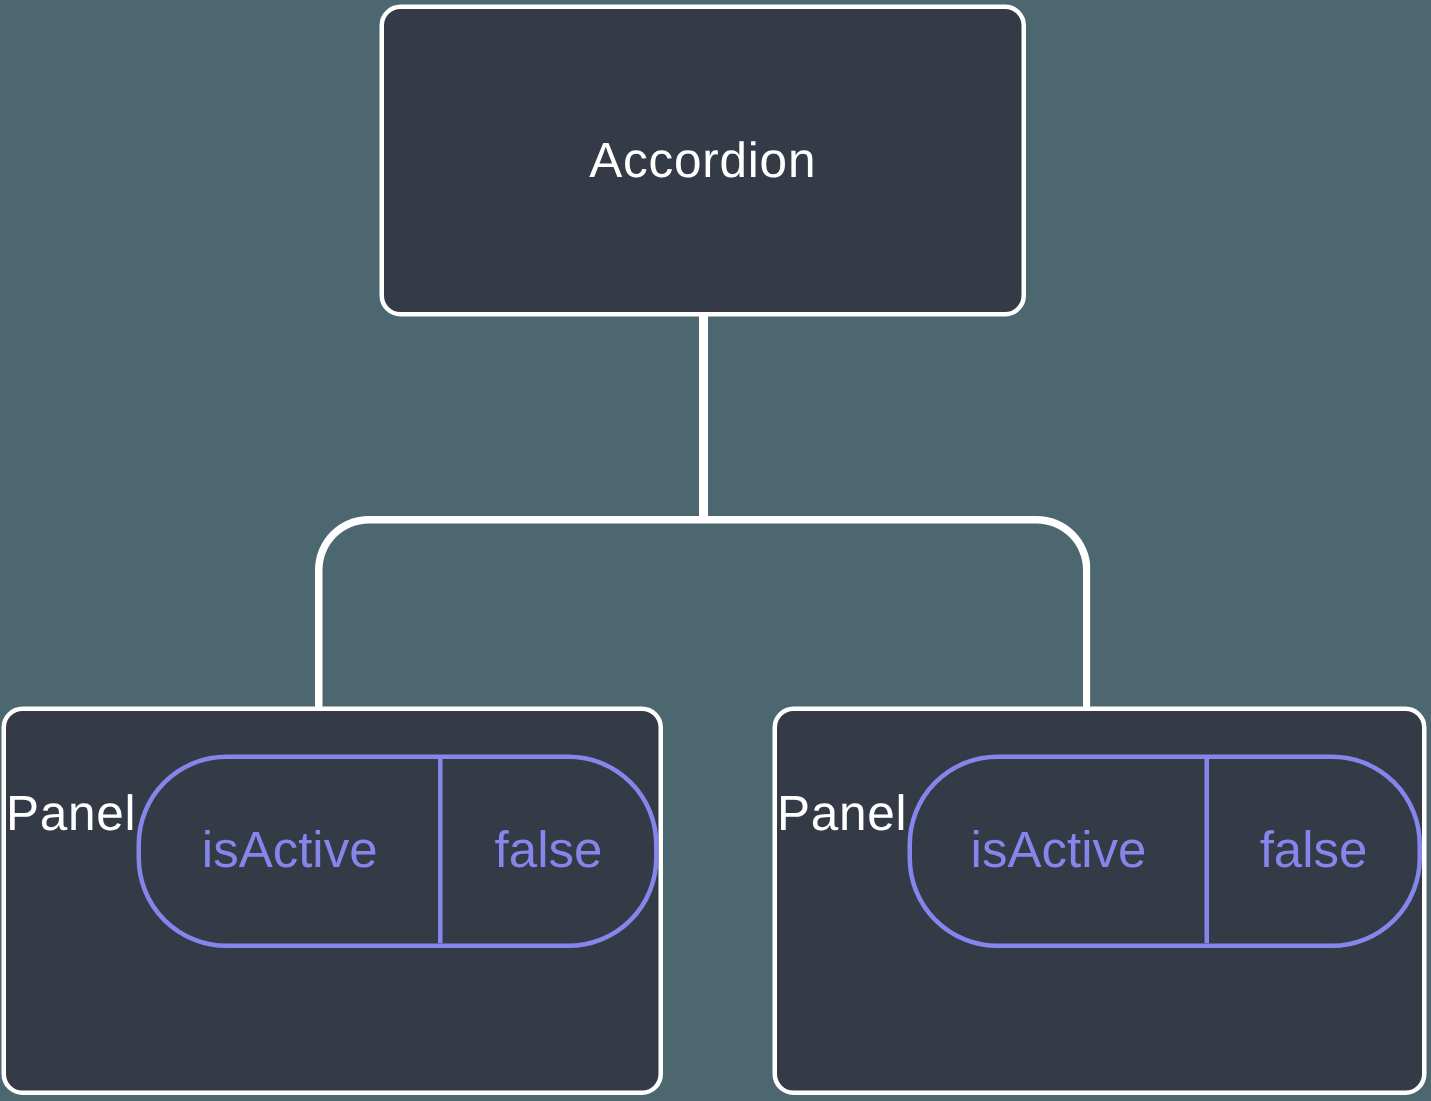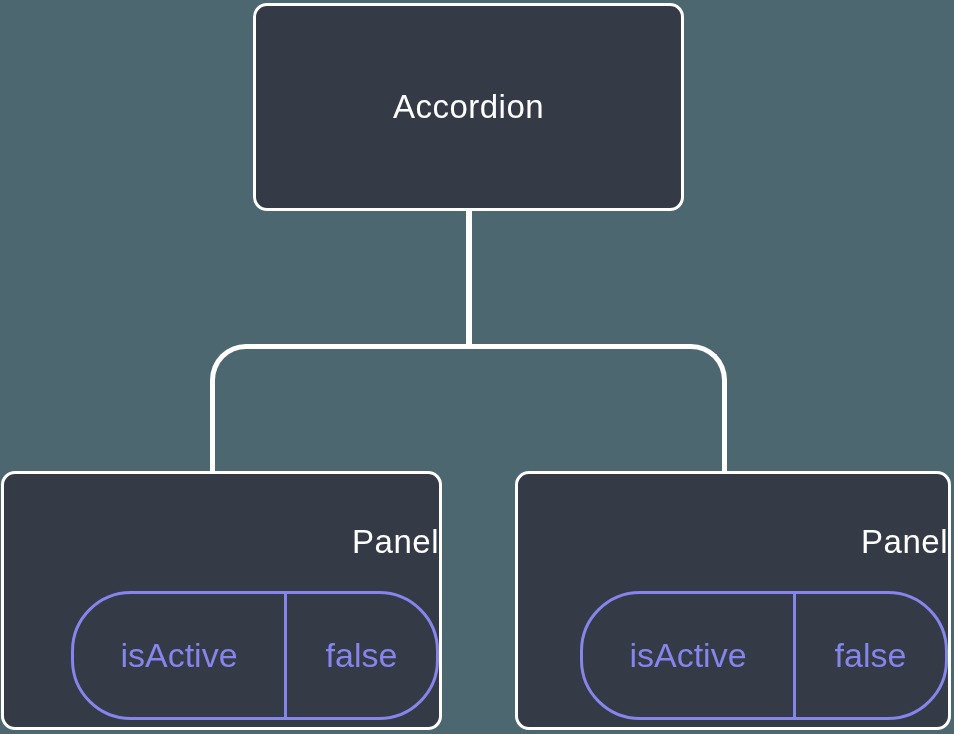--- a/index.html
+++ b/index.html
@@ -60,22 +60,22 @@
     width: 517px;
     height: 130px;
     border: 5px solid #FFFFFF;
     border-bottom: none;
     border-radius: 36px 36px 0 0;
   }
   .panel-node {
     top: 471px;
     height: 259px;
     display: flex;
-    flex-direction: column;
-    align-items: flex-end;
+    flex-direction: row;
+    align-items: flex-start;
   }
   .panel-left  { left: 1px;   width: 441px; }
   .panel-right { left: 515px; width: 436px; }
   .panel-title {
     margin-top: 48px;
     line-height: 40px;
   }
   .pill {
     box-sizing: border-box;
     margin-top: 29px;

